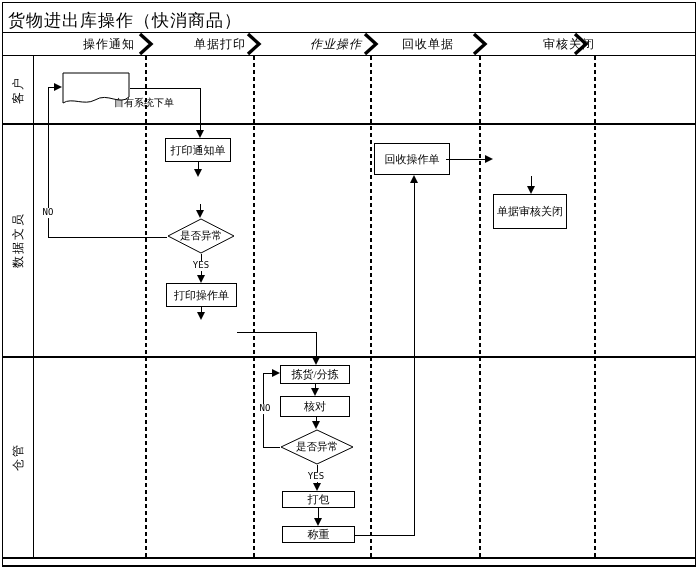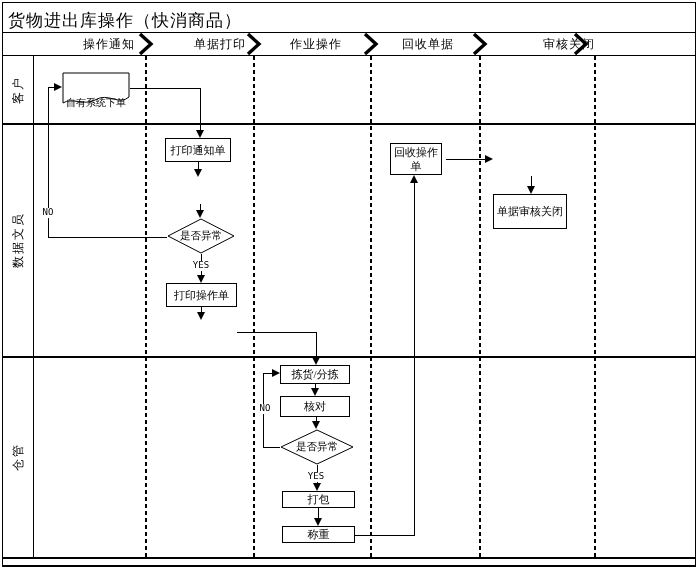--- a/index.html
+++ b/index.html
@@ -14,21 +14,21 @@
   .phase-label{position:absolute;top:44px;transform:translate(-50%,-50%);font-size:12px;letter-spacing:1px;white-space:nowrap;}
   .chev{position:absolute;top:33px;}
   .lane-label{position:absolute;transform:translate(-50%,-50%) rotate(-90deg);font-size:12px;letter-spacing:2px;white-space:nowrap;}
   .node{position:absolute;border:1px solid #000;background:#fff;display:flex;align-items:center;justify-content:center;
         text-align:center;font-size:11px;line-height:1.3;box-sizing:border-box;}
   .node.small{font-size:10.5px;}
   .wrapbox{padding:1px 3px;word-break:break-all;}
   .shape{position:absolute;}
   .shape .shape-label{position:absolute;left:0;top:0;width:100%;height:100%;display:flex;align-items:center;justify-content:center;
         text-align:center;font-size:10px;}
-  .shape.doc .shape-label{align-items:flex-start;padding-top:24px;box-sizing:border-box;}
+  .shape.doc .shape-label{align-items:flex-start;padding-top:24px;box-sizing:border-box;margin-left:48px;}
   .conn-h{position:absolute;height:1px;background:#000;}
   .conn-v{position:absolute;width:1px;background:#000;}
   .ar-d{position:absolute;width:0;height:0;border-left:4px solid transparent;border-right:4px solid transparent;border-top:8px solid #000;}
   .ar-r{position:absolute;width:0;height:0;border-top:4px solid transparent;border-bottom:4px solid transparent;border-left:8px solid #000;}
   .ar-u{position:absolute;width:0;height:0;border-left:4px solid transparent;border-right:4px solid transparent;border-bottom:8px solid #000;}
   .edge-label{position:absolute;transform:translate(-50%,-50%);font-size:9px;line-height:1.1;
         font-family:"DejaVu Sans Mono",monospace;background:#fff;padding:0 1px;}
 </style>
 </head>
 <body>
@@ -45,21 +45,21 @@
   <div class="dashline" style="left:145px;top:56px;height:501px;"></div>
   <div class="dashline" style="left:253px;top:56px;height:501px;"></div>
   <div class="dashline" style="left:370px;top:56px;height:501px;"></div>
   <div class="dashline" style="left:479px;top:56px;height:501px;"></div>
   <div class="dashline" style="left:594px;top:56px;height:501px;"></div>
 
   <div class="title">货物进出库操作（快消商品）</div>
 
   <div class="phase-label" style="left:109px;">操作通知</div>
   <div class="phase-label" style="left:220px;">单据打印</div>
-  <div class="phase-label" style="left:316px;">作业操作</div>
+  <div class="phase-label" style="left:336px;font-style:italic;">作业操作</div>
   <div class="phase-label" style="left:428px;">回收单据</div>
   <div class="phase-label" style="left:526px;margin-left:43px;">审核关闭</div>
 
   <svg class="chev" style="left:138px;" width="16" height="22">
       <path d="M2,1 L13,11 L2,21" fill="none" stroke="#000" stroke-width="3.4"></path>
     </svg>
   <svg class="chev" style="left:246px;" width="16" height="22">
       <path d="M2,1 L13,11 L2,21" fill="none" stroke="#000" stroke-width="3.4"></path>
     </svg>
   <svg class="chev" style="left:363px;" width="16" height="22">
@@ -86,21 +86,21 @@
   <div class="node" style="left:165px;top:138px;width:66px;height:24px;">打印通知单</div>
 
   <div class="shape" style="left:167px;top:218px;width:68px;height:36px;">
     <svg width="68" height="36">
       <polygon points="34,1 67,18 34,35 1,18" fill="#fff" stroke="#000" stroke-width="1"></polygon>
     </svg>
     <div class="shape-label" style="font-size:10.5px;">是否异常</div>
   </div>
 
   <div class="node" style="left:166px;top:283px;width:71px;height:24px;">打印操作单</div>
-  <div class="node" style="left:390px;top:143px;width:52px;height:32px;">回收操作单</div>
+  <div class="node" style="left:374px;top:143px;width:76px;height:32px;">回收操作单</div>
   <div class="node" style="left:493px;top:194px;width:74px;height:35px;">单据审核关闭</div>
 
   <div class="node" style="left:280px;top:365px;width:70px;height:19px;">拣货/分拣</div>
   <div class="node" style="left:280px;top:396px;width:70px;height:21px;">核对</div>
 
   <div class="shape" style="left:280px;top:429px;width:74px;height:36px;">
     <svg width="74" height="36">
       <polygon points="37,1 73,18 37,35 1,18" fill="#fff" stroke="#000" stroke-width="1"></polygon>
     </svg>
     <div class="shape-label" style="font-size:10.5px;">是否异常</div>

